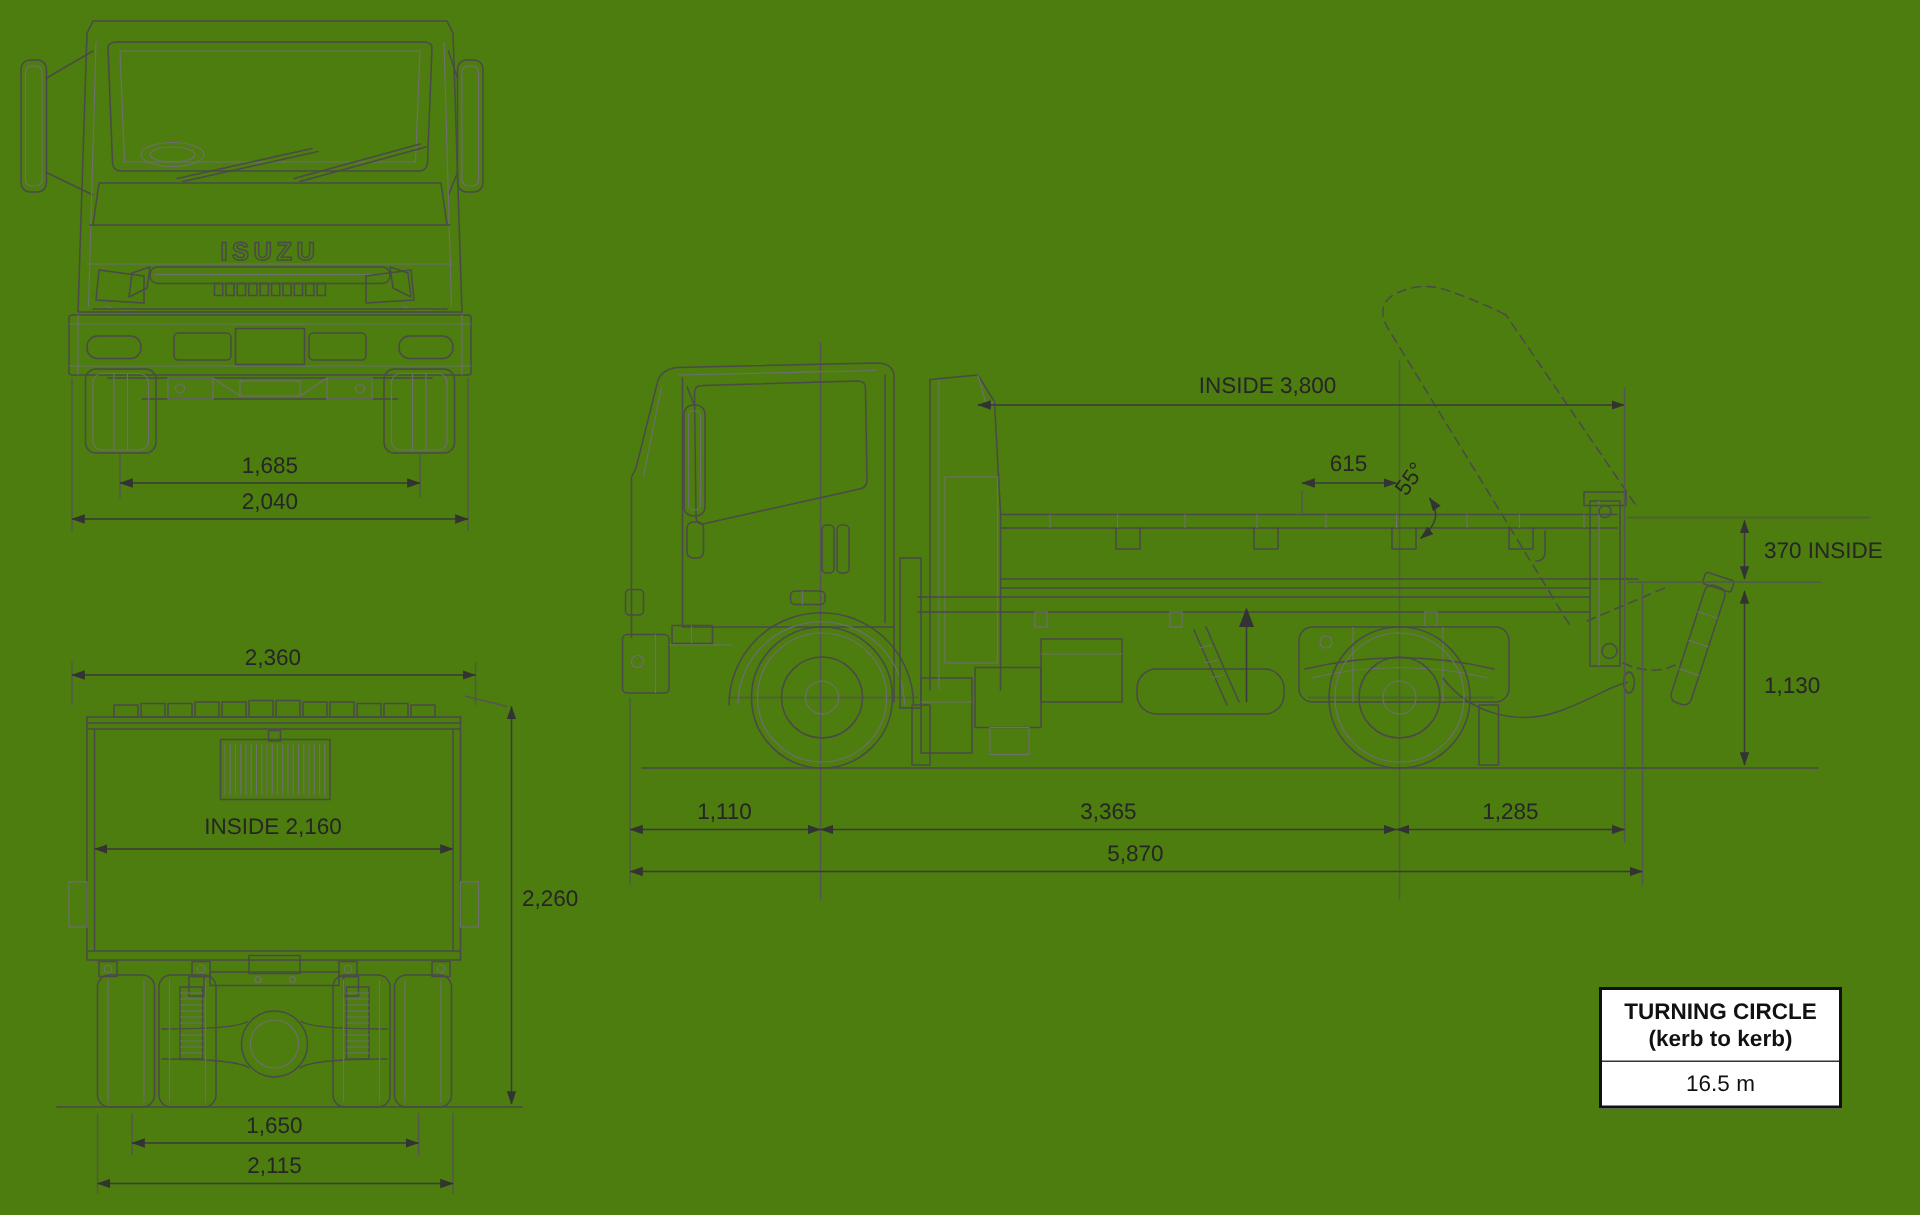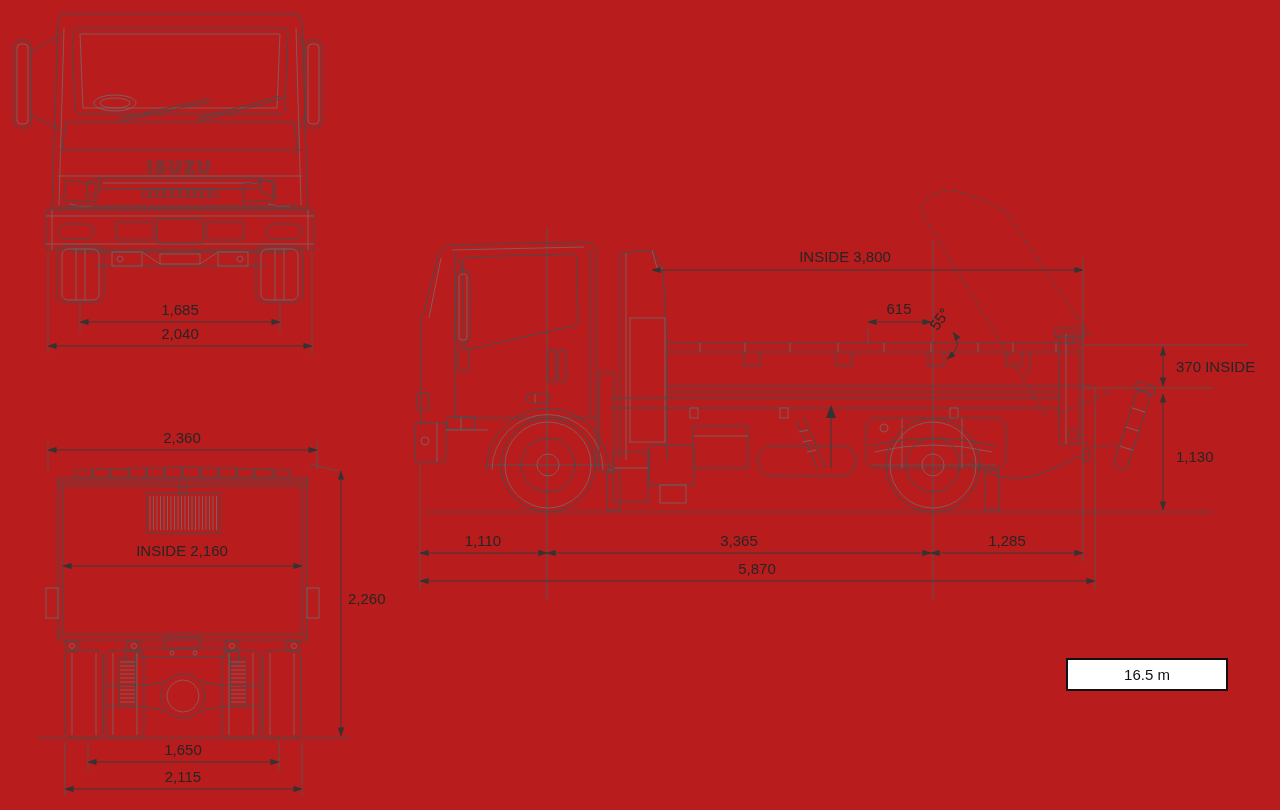--- a/index.html
+++ b/index.html
@@ -1,16 +1,16 @@
 <!DOCTYPE html>
 <html><head>
 <meta charset="utf-8">
 <style>
   html,body{margin:0;padding:0;background:#fff;}
-  #stage{position:relative;width:1280px;height:810px;background:#b91c1c;overflow:hidden;
+  #stage{position:relative;width:1280px;height:810px;background:#4d7c0f;overflow:hidden;
          font-family:"Liberation Sans",sans-serif;}
   svg{position:absolute;left:0;top:0;}
   .ln{stroke:#4a4a4a;fill:none;stroke-width:1;stroke-linecap:round;stroke-linejoin:round;}
   .lt{stroke:#6f6f6f;fill:none;stroke-width:.8;}
   .dim{stroke:#3a3a3a;fill:none;stroke-width:1;}
   .ext{stroke:#555;fill:none;stroke-width:.9;}
   .dash{stroke-dasharray:6 4;}
   .lbl{fill:#262626;font-size:15px;font-family:"Liberation Sans",sans-serif;}
   .logo{fill:none;stroke:#4a4a4a;stroke-width:1;font-weight:bold;font-size:17px;letter-spacing:3px;}
   #tc-box{position:absolute;left:1066px;top:658px;width:158px;border:2px solid #111;
@@ -329,15 +329,19 @@
       </g>
       <g>
         <line class="dim" x1="420" y1="581" x2="1095" y2="581" marker-start="url(#arr)" marker-end="url(#arr)"></line>
         <text class="lbl" x="757" y="574" text-anchor="middle">5,870</text>
       </g>
     </g>
   </g>
 </svg>
 
 <div id="tc-box">
+  <div id="tc-head">
+    <div>TURNING CIRCLE</div>
+    <div>(kerb to kerb)</div>
+  </div>
   <div id="tc-val">16.5 m</div>
 </div>
 </div>
 
 </body></html>

